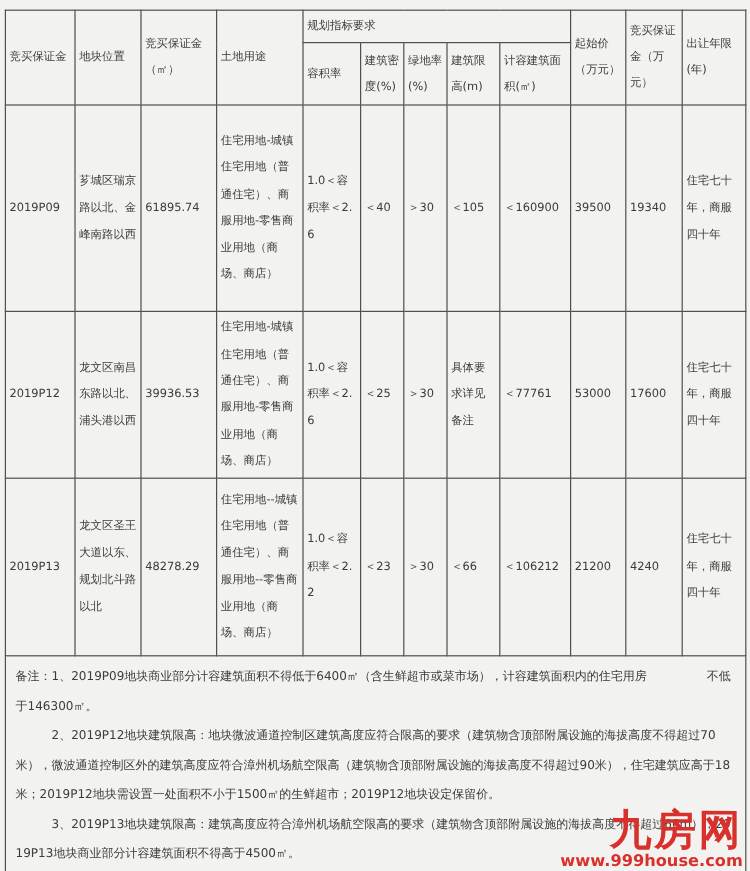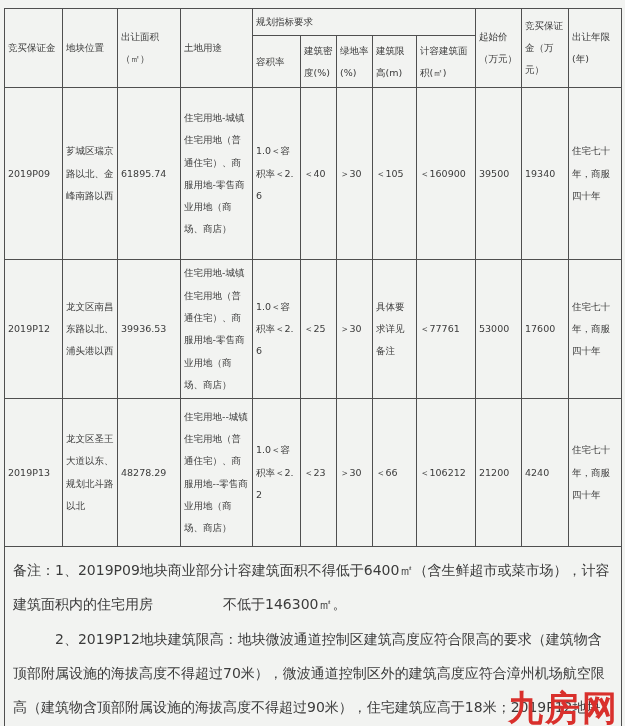--- a/index.html
+++ b/index.html
@@ -41,21 +41,21 @@
   tr.row-1 td { height: 130px; }
   tr.row-2 td { height: 148px; }
   td.notes-cell {
     height: 168px;
     text-align: left;
     vertical-align: top;
     padding: 6px 8px 4px 8px;
   }
   .notes-cell p {
     margin: 0;
-    font-size: 14px;
+    font-size: 10px;
     line-height: 2.45;
     white-space: pre-wrap;
   }
   .notes-cell p.indented { text-indent: 3em; }
   .site-logo {
     position: absolute;
     right: 6px;
     bottom: 0px;
     text-align: right;
     background: transparent;
@@ -90,21 +90,21 @@
         <col style="width:44px">
       <col style="width:59px">
         <col style="width:46px">
         <col style="width:47px">
         <col style="width:53px">
     </colgroup>
     <thead>
       <tr class="hdr-top">
         <th rowspan="2">竞买保证金</th>
         <th rowspan="2">地块位置</th>
-        <th rowspan="2">出让面积（㎡）</th>
+        <th rowspan="2">竞买保证金（㎡）</th>
         <th rowspan="2">土地用途</th>
         <th colspan="5" class="group-hdr">规划指标要求</th>
         <th rowspan="2">起始价（万元）</th>
         <th rowspan="2">竞买保证金（万元）</th>
         <th rowspan="2">出让年限(年)</th>
       </tr>
       <tr class="hdr-sub">
         <th>容积率</th>
         <th>建筑密度(%)</th>
         <th>绿地率(%)</th>
@@ -161,15 +161,16 @@
           <p class="indented">2、2019P12地块建筑限高：地块微波通道控制区建筑高度应符合限高的要求（建筑物含顶部附属设施的海拔高度不得超过70米），微波通道控制区外的建筑高度应符合漳州机场航空限高（建筑物含顶部附属设施的海拔高度不得超过90米），住宅建筑应高于18米；2019P12地块需设置一处面积不小于1500㎡的生鲜超市；2019P12地块设定保留价。</p>
           <p class="indented">3、2019P13地块建筑限高：建筑高度应符合漳州机场航空限高的要求（建筑物含顶部附属设施的海拔高度不得超过66m）；2019P13地块商业部分计容建筑面积不得高于4500㎡。</p>
           <p class="indented">4、其他土地利用要求按各地块的《规划条件通知书》及该地块控制性详细规划的指标和要求执行。</p>
         </td>
       </tr>
     </tbody>
   </table>
 
   <div class="site-logo">
     <div class="logo-text" style="color: rgb(217, 48, 44);">九房网</div>
+    <div class="logo-url" style="color: rgb(217, 48, 44);">www.999house.com</div>
   </div>
 
 </div>
 
 </body></html>

